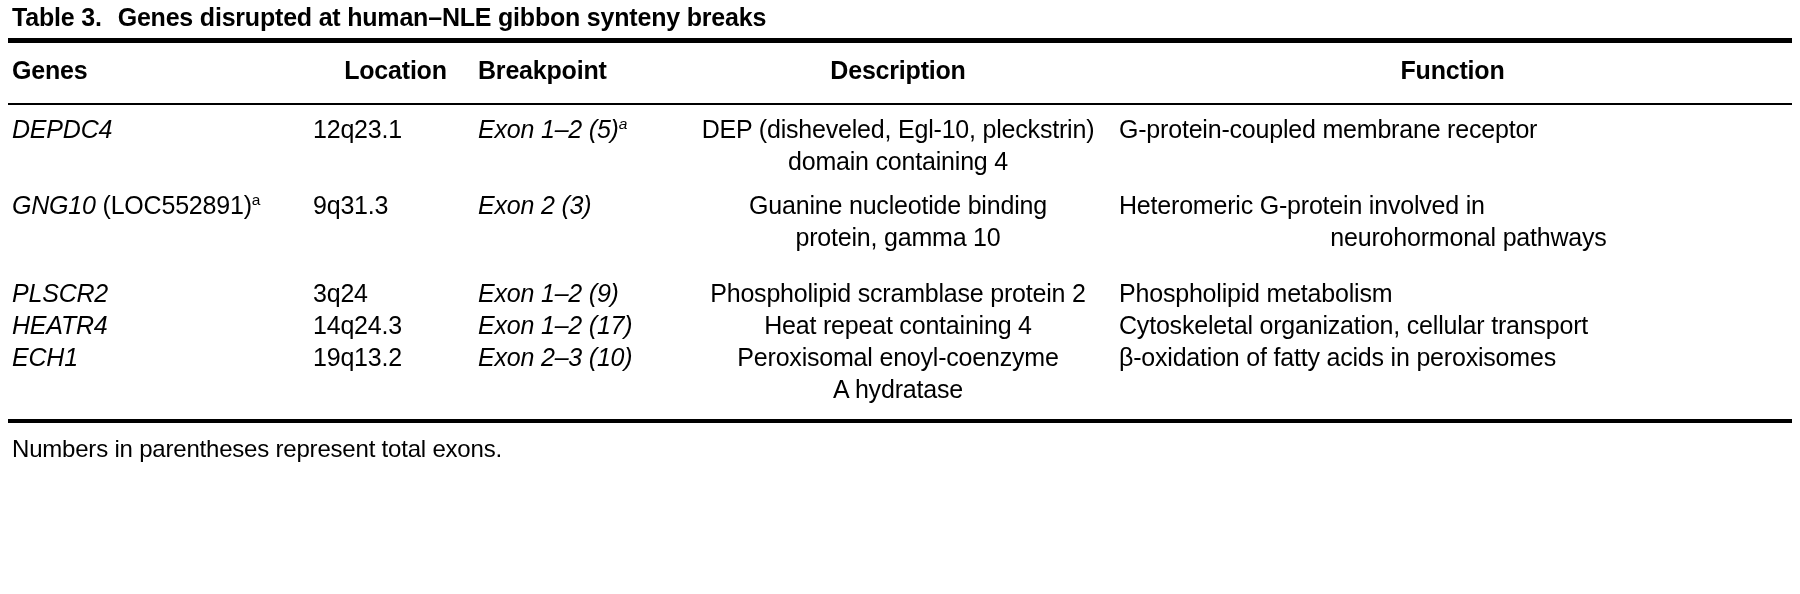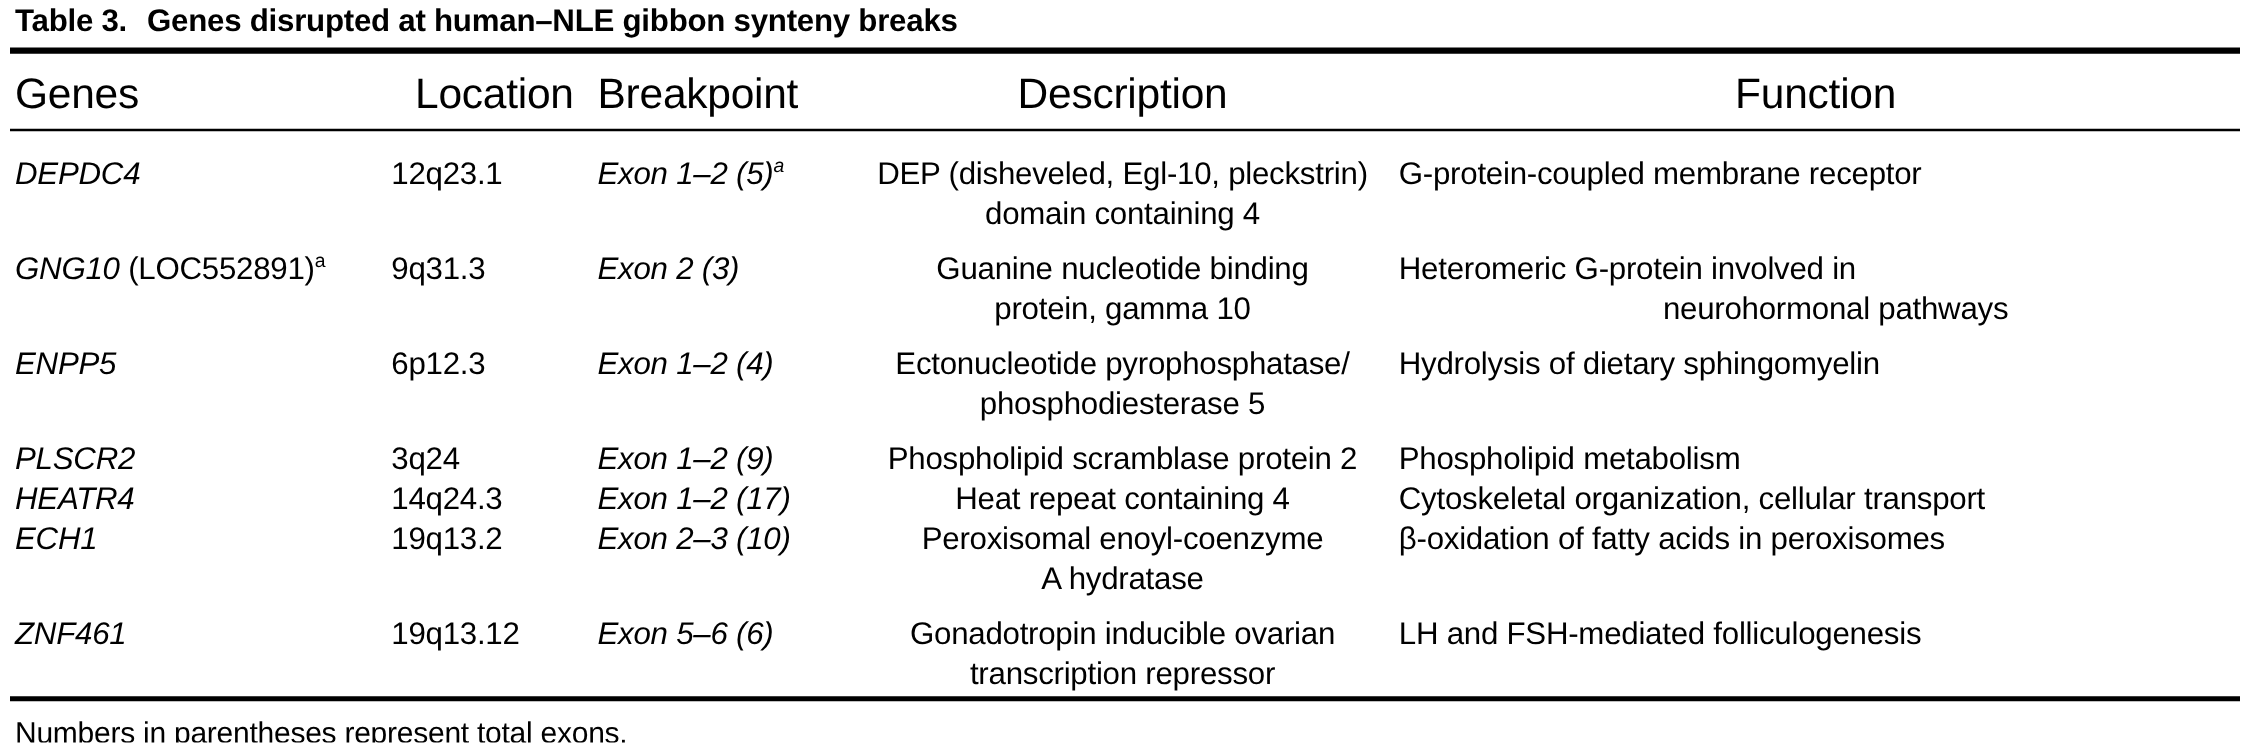--- a/index.html
+++ b/index.html
@@ -50,22 +50,22 @@
     border-collapse: collapse;
     table-layout: fixed;
   }
   table.maintable col.c-genes { width: 305px; }
   table.maintable col.c-location { width: 165px; }
   table.maintable col.c-breakpoint { width: 205px; }
   table.maintable col.c-description { width: 430px; }
   table.maintable col.c-function { width: 679px; }
 
   thead th {
-    font-size: 34px;
-    font-weight: normal;
+    font-size: 25px;
+    font-weight: bold;
     padding: 13px 0 16px 0;
     vertical-align: top;
     letter-spacing: -0.2px;
   }
   th.h-genes { text-align: left; padding-left: 4px; }
   th.h-location { text-align: center; }
   th.h-breakpoint { text-align: left; }
   th.h-description { text-align: center; }
   th.h-function { text-align: center; }
 
@@ -164,32 +164,20 @@
             <span class="desc-line indent">protein, gamma 10</span>
           </td>
           <td class="d-function">
             <span class="fn-line">Heteromeric G-protein involved in</span>
             <span class="fn-line" style="padding-left: 26px; text-align: center;">neurohormonal pathways</span>
           </td>
         </tr>
         <tr class="spacer-row">
           <td colspan="5"></td>
         </tr>
-        <tr>
-          <td class="d-genes"><span class="gene-sym">ENPP5</span></td>
-          <td class="d-location">6p12.3</td>
-          <td class="d-breakpoint">Exon 1–2 (4)</td>
-          <td class="d-description">
-            <span class="desc-line">Ectonucleotide pyrophosphatase/</span>
-            <span class="desc-line indent">phosphodiesterase 5</span>
-          </td>
-          <td class="d-function">
-            <span class="fn-line">Hydrolysis of dietary sphingomyelin</span>
-          </td>
-        </tr>
         <tr class="spacer-row">
           <td colspan="5"></td>
         </tr>
         <tr>
           <td class="d-genes"><span class="gene-sym">PLSCR2</span></td>
           <td class="d-location">3q24</td>
           <td class="d-breakpoint">Exon 1–2 (9)</td>
           <td class="d-description">
             <span class="desc-line">Phospholipid scramblase protein 2</span>
           </td>
@@ -215,32 +203,20 @@
           <td class="d-description">
             <span class="desc-line">Peroxisomal enoyl-coenzyme</span>
             <span class="desc-line indent">A hydratase</span>
           </td>
           <td class="d-function">
             <span class="fn-line">β-oxidation of fatty acids in peroxisomes</span>
           </td>
         </tr>
         <tr class="spacer-row">
           <td colspan="5"></td>
-        </tr>
-        <tr>
-          <td class="d-genes"><span class="gene-sym">ZNF461</span></td>
-          <td class="d-location">19q13.12</td>
-          <td class="d-breakpoint">Exon 5–6 (6)</td>
-          <td class="d-description">
-            <span class="desc-line">Gonadotropin inducible ovarian</span>
-            <span class="desc-line indent">transcription repressor</span>
-          </td>
-          <td class="d-function">
-            <span class="fn-line">LH and FSH-mediated folliculogenesis</span>
-          </td>
         </tr>
       </tbody>
   </table>
 
   <div class="rule-head" style="position:absolute;left:8px;right:8px;top:103px;"></div>
 
   <div class="rule-bottom"></div>
 
   <div class="footnotes" id="footnotes">
       <div class="fnote"><span>Numbers in parentheses represent total exons.</span></div>

